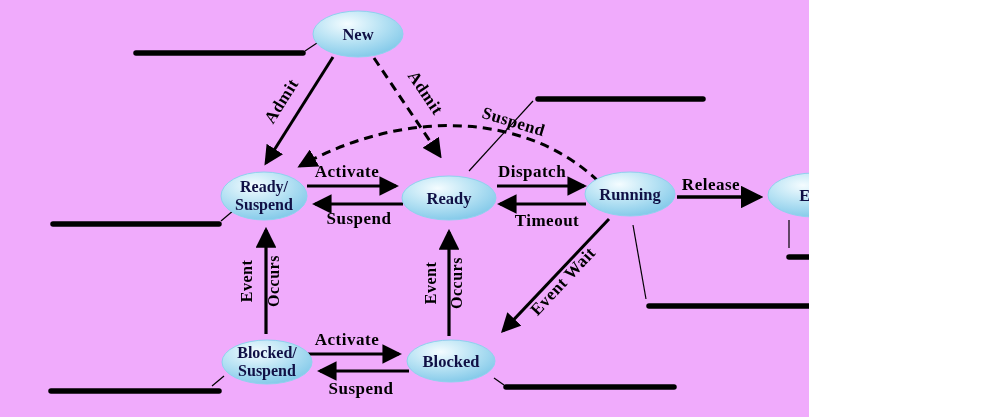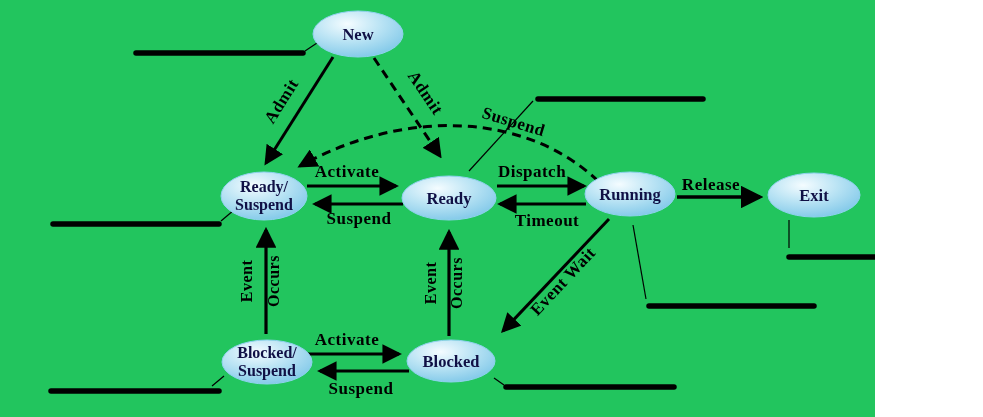--- a/index.html
+++ b/index.html
@@ -1,20 +1,20 @@
 <!DOCTYPE html>
 <html><head>
 <meta charset="utf-8">
 <style>
   html, body { margin: 0; padding: 0; background: #ffffff; }
   .canvas {
     position: relative;
-    width: 875px;
+    width: 809px;
     height: 417px;
-    background: #22c55e;
+    background: #f0abfc;
     font-family: "Liberation Serif", "DejaVu Serif", serif;
     overflow: hidden;
   }
   svg { display: block; }
   .slabel {
     font-family: "Liberation Serif", "DejaVu Serif", serif;
     font-weight: bold;
     font-size: 16.5px;
     text-anchor: middle;
   }

